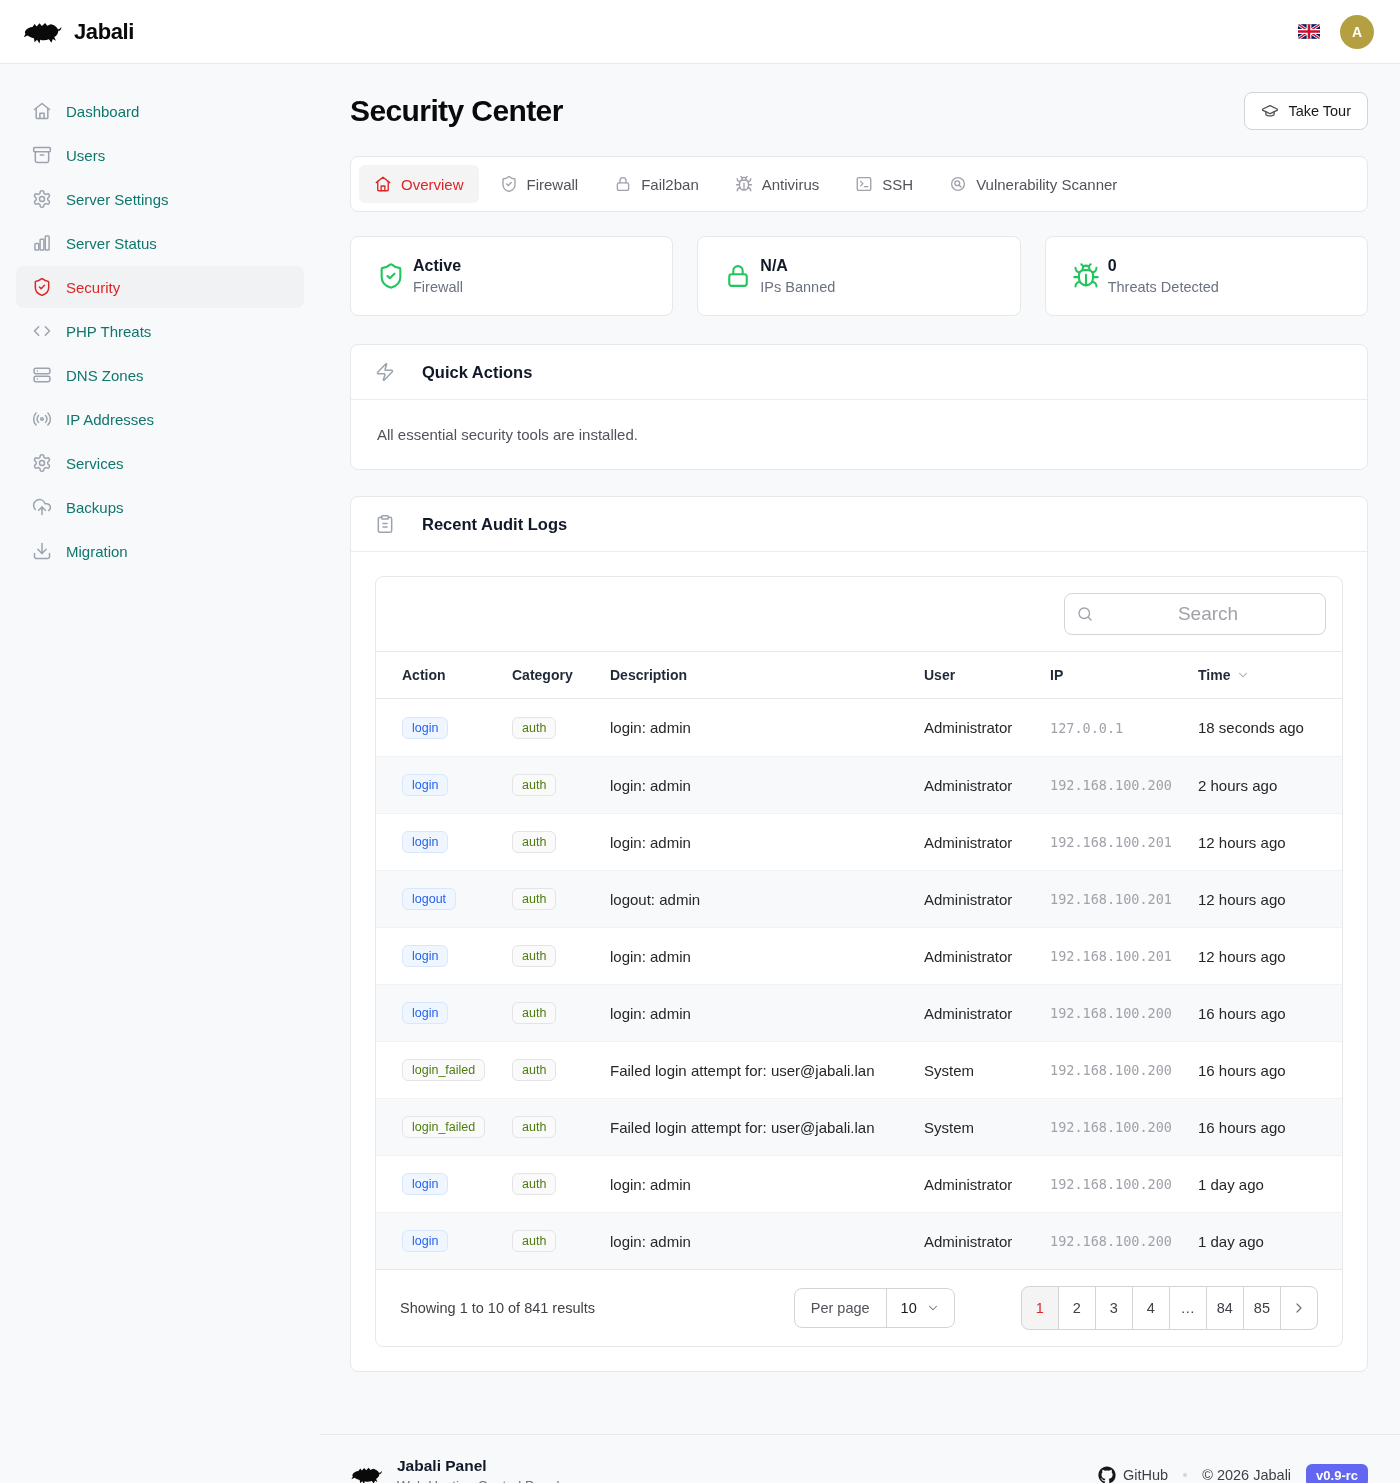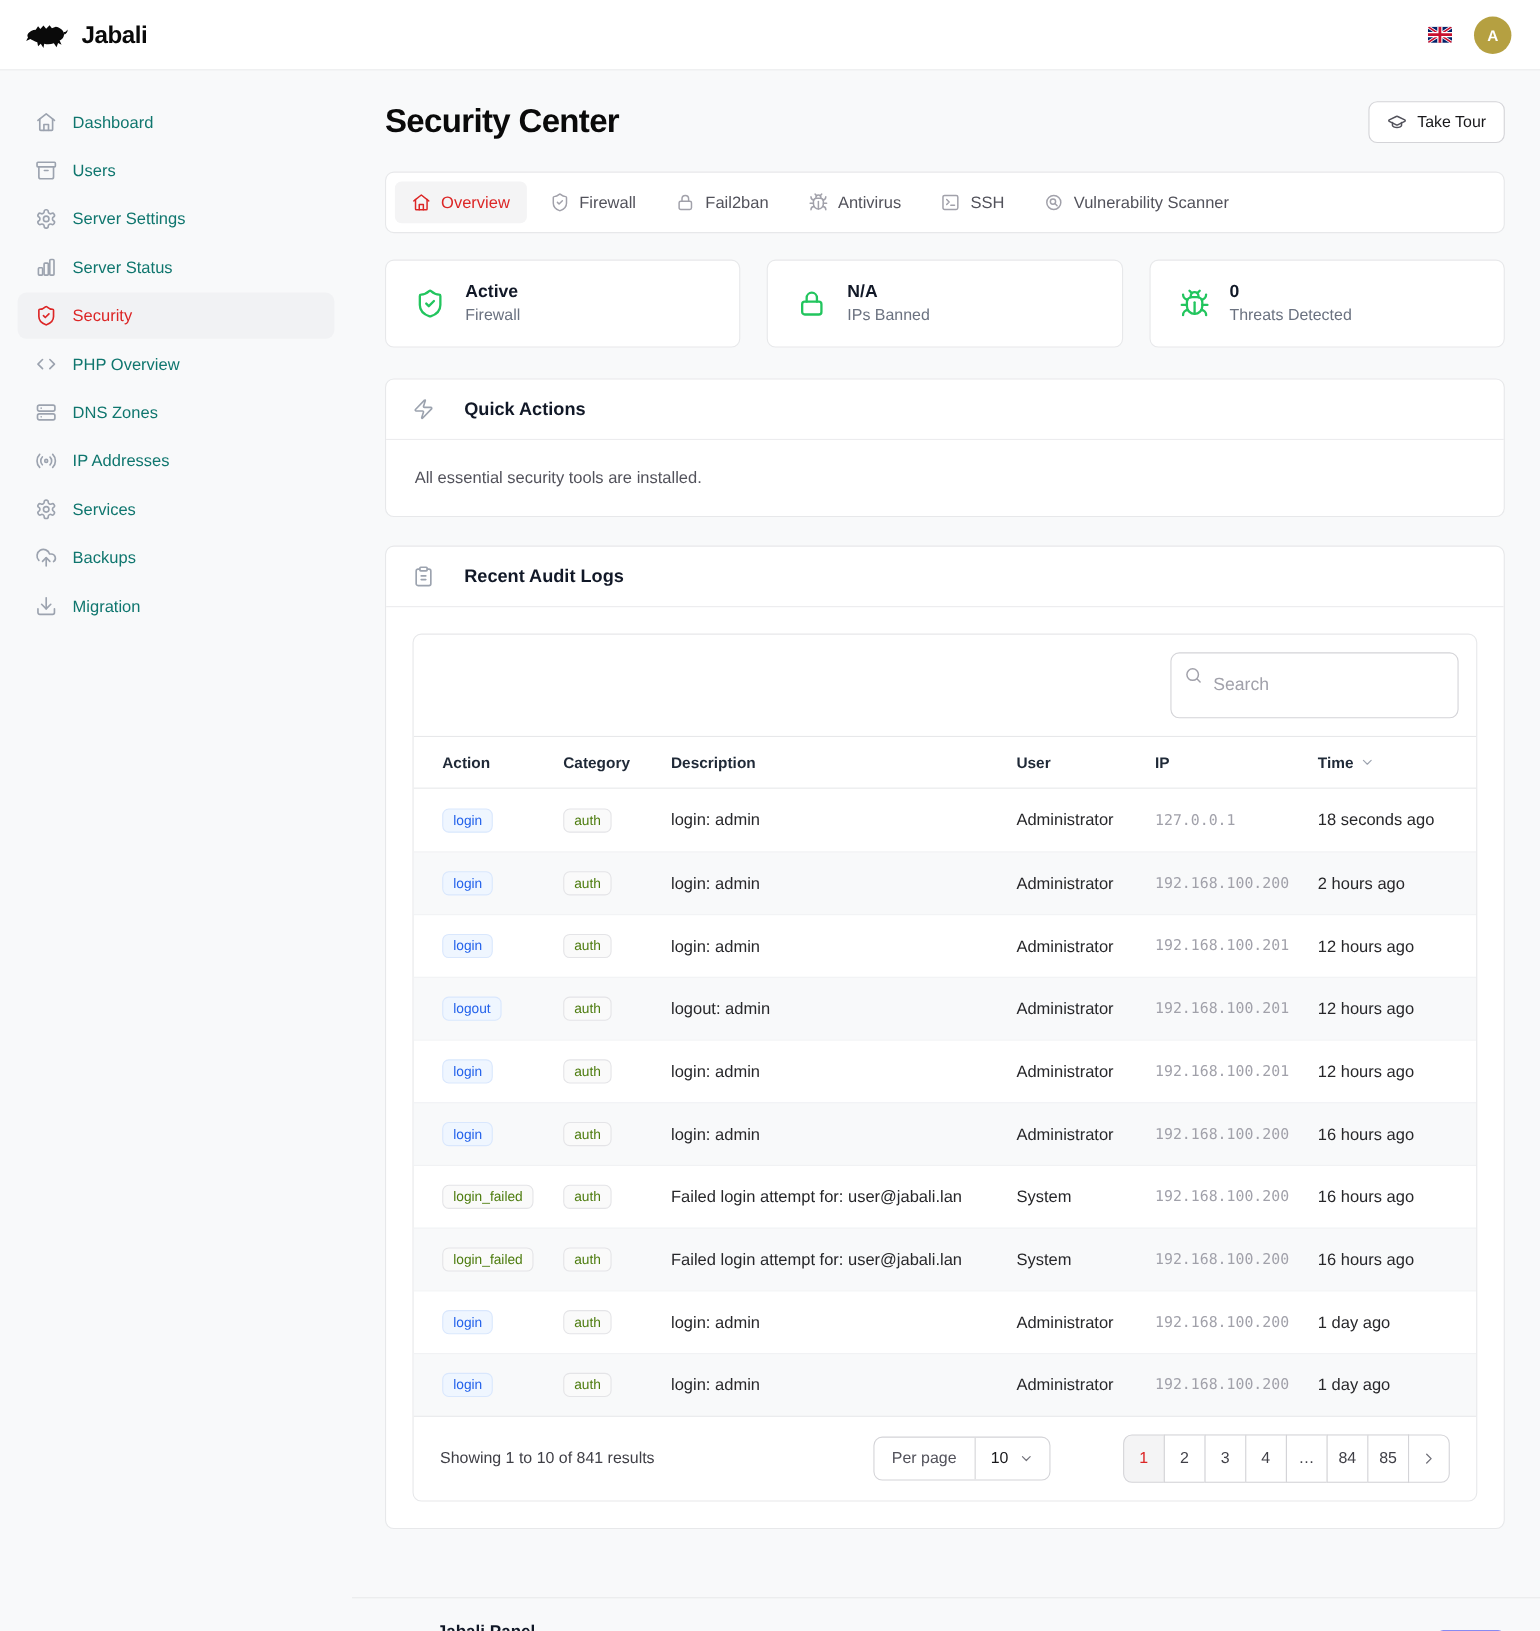--- a/index.html
+++ b/index.html
@@ -51,38 +51,38 @@
   .card { background:#fff; border:1px solid #e7e8ea; border-radius:8px; }
 
   .tabbar { display:flex; gap:6px; padding:8px; margin-bottom:24px; align-items:center; }
   .tab { display:flex; align-items:center; gap:9px; padding:10px 15px; border-radius:6px;
     font-size:15px; color:#52525b; cursor:pointer; white-space:nowrap; }
   .tab .icon { color:#a1a1aa; }
   .tab.active { background:#f4f4f5; color:#dc2626; }
   .tab.active .icon { color:#dc2626; }
 
   .stats { display:grid; grid-template-columns:1fr 1fr 1fr; gap:24px; margin-bottom:28px; }
-  .stat { display:flex; align-items:center; gap:18px; padding:20px 26px; }
+  .stat { display:flex; align-items:center; gap:8px; padding:20px 26px; }
   .stat .icon { color:#22c55e; }
   .stat-value { font-size:16px; font-weight:bold; color:#111827; }
   .stat-label { font-size:14.5px; color:#6b7280; margin-top:4px; }
 
   .section { margin-bottom:26px; }
   .sec-head { display:flex; align-items:center; gap:27px; padding:17px 24px; border-bottom:1px solid #ececee; }
   .sec-head .icon { color:#9ca3af; }
   .sec-title { font-size:16.5px; font-weight:bold; color:#111827; }
   .sec-body { padding:26px 26px; font-size:15px; color:#52525b; }
 
   
   .table-box { margin:24px; border:1px solid #e7e8ea; border-radius:8px; overflow:hidden; }
   .search-row { display:flex; justify-content:flex-end; padding:16px; }
   .search-wrap { position:relative; width:262px; }
   .search-wrap .icon { position:absolute; left:12px; top:12px; color:#a1a1aa; }
-  .search-input { width:100%; height:60px; border:1px solid #d4d4d8; border-radius:8px;
-    padding:0 12px 0 38px; font-size:16px; color:#18181b; font-family:inherit; outline:none; background:#fff; }
+  .search-input { width:100%; height:42px; border:1px solid #d4d4d8; border-radius:8px;
+    padding:0 12px 0 38px; font-size:19px; color:#18181b; font-family:inherit; outline:none; background:#fff;text-align:center; }
   .search-input::placeholder { color:#a1a1aa; }
 
   .tgrid { display:grid; grid-template-columns:110px 98px 1fr 126px 148px 118px;
     align-items:center; padding:0 26px; }
   .thead { min-height:48px; border-top:1px solid #e7e8ea; border-bottom:1px solid #e7e8ea;
     font-size:14px; font-weight:bold; color:#1f2937; }
   .th { display:flex; align-items:center; gap:6px; }
   .th .icon { color:#9ca3af; }
   .trow { min-height:57px; font-size:15px; color:#27272a; }
   .trow + .trow { border-top:1px solid #f1f2f4; }
@@ -206,21 +206,21 @@
         <span>Security</span>
       </a>
 
       <a class="side-item">
         <span class="icon ic20">
           <svg viewBox="0 0 24 24" fill="none" stroke="currentColor" stroke-width="1.8" stroke-linecap="round" stroke-linejoin="round">
             <path d="m8 7-5 5 5 5"></path>
             <path d="m16 7 5 5-5 5"></path>
           </svg>
         </span>
-        <span>PHP Overview</span>
+        <span>PHP Threats</span>
       </a>
 
       <a class="side-item">
         <span class="icon ic20">
           <svg viewBox="0 0 24 24" fill="none" stroke="currentColor" stroke-width="1.8" stroke-linecap="round" stroke-linejoin="round">
             <rect x="2.5" y="4" width="19" height="6.5" rx="2"></rect>
             <rect x="2.5" y="13.5" width="19" height="6.5" rx="2"></rect>
             <path d="M6.5 7.25h.01"></path>
             <path d="M6.5 16.75h.01"></path>
           </svg>

